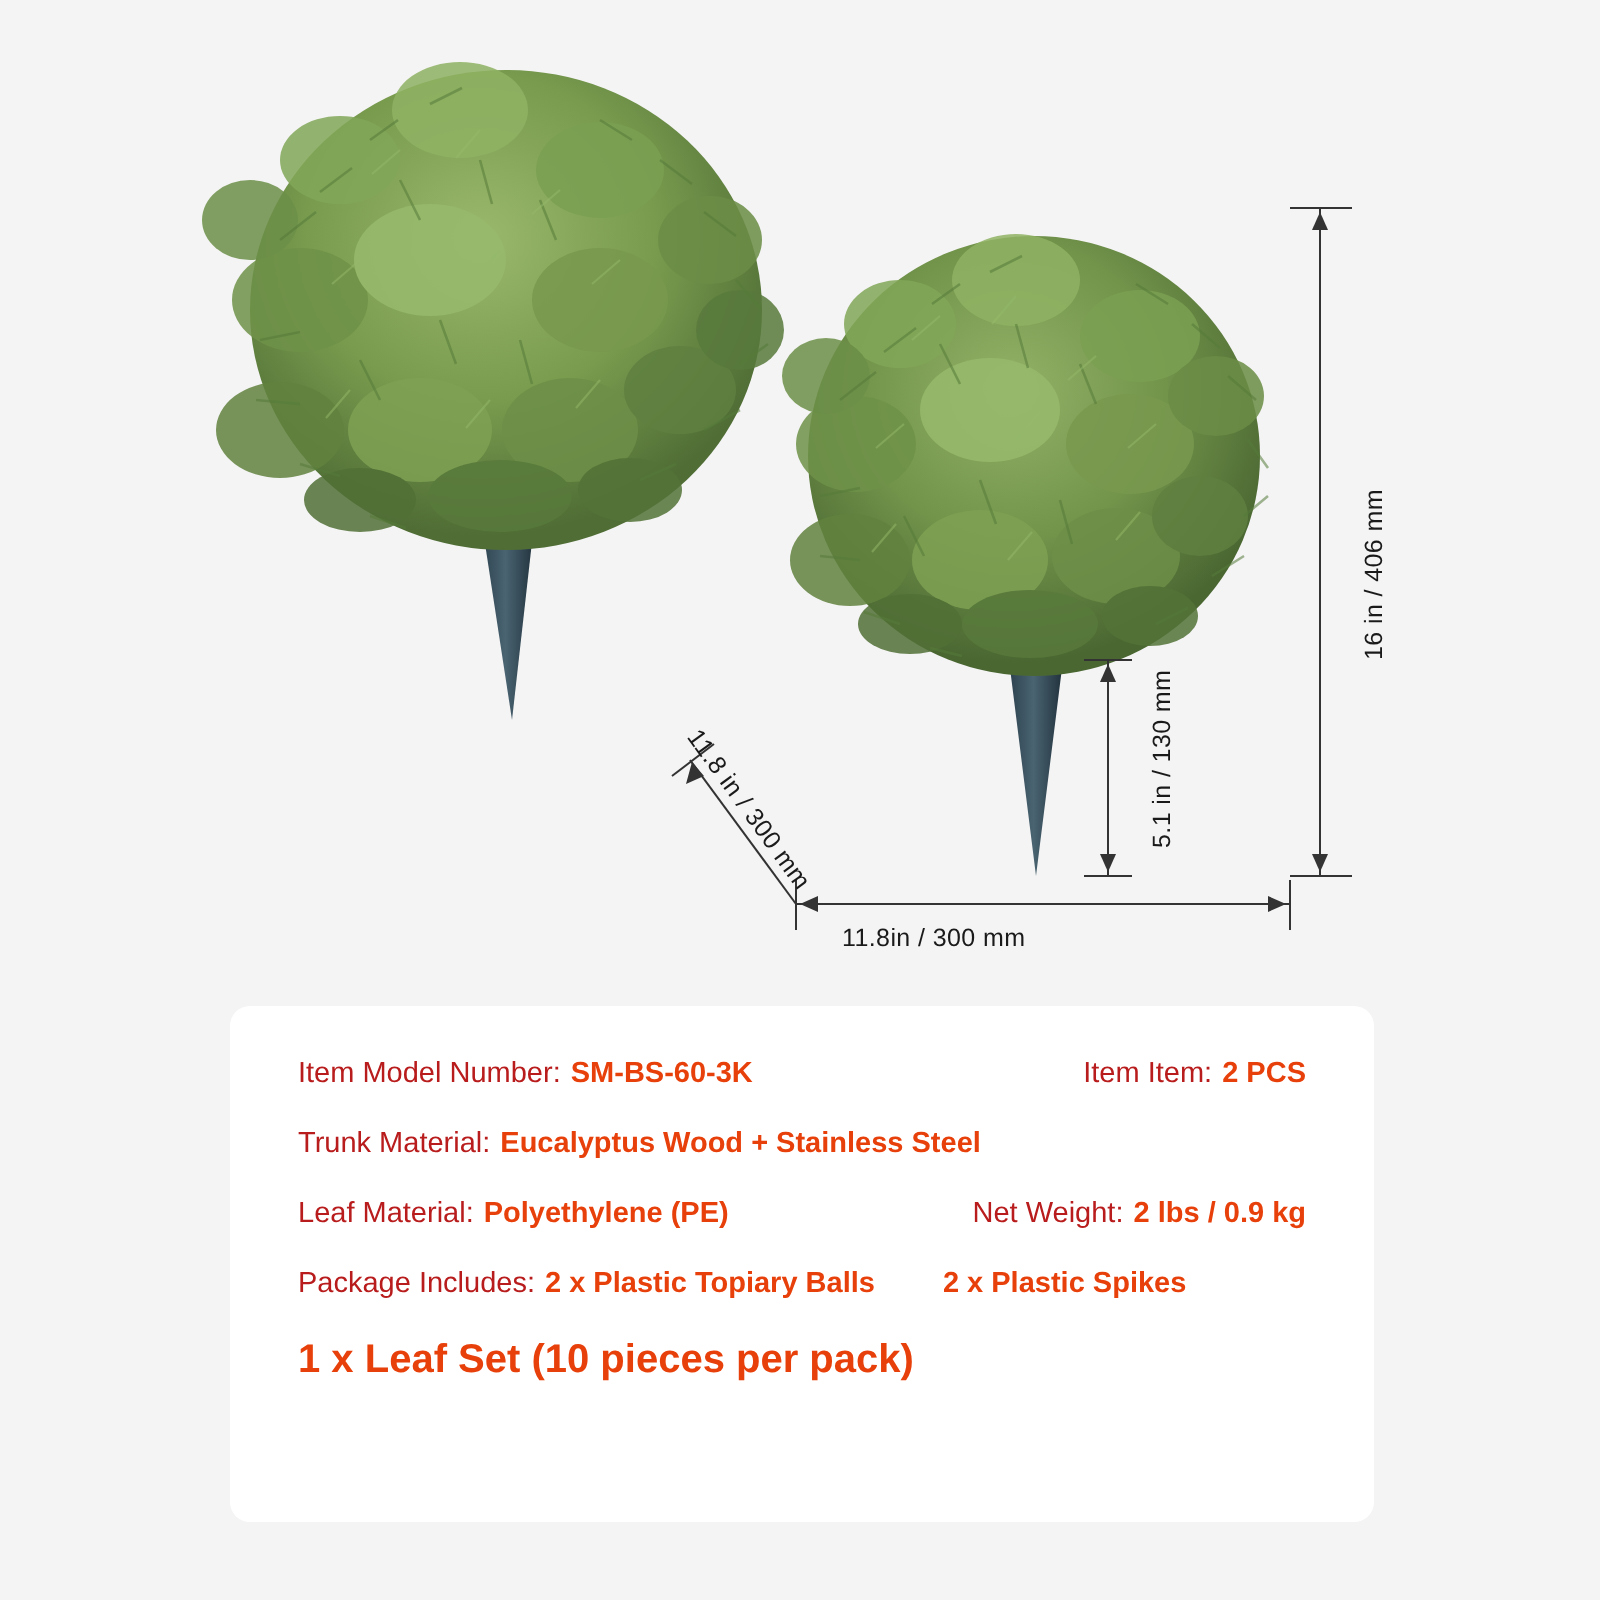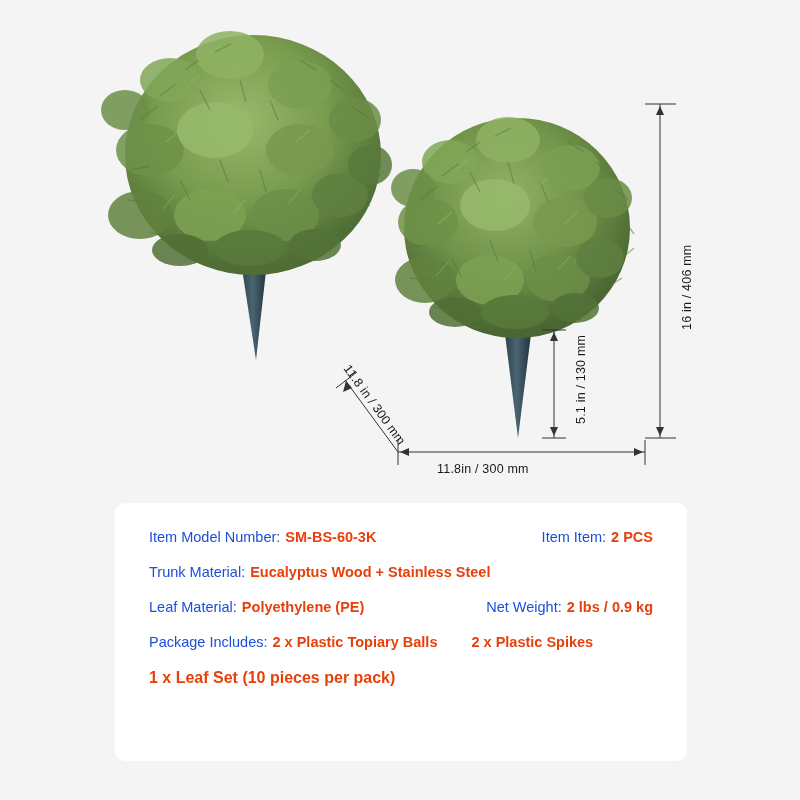--- a/index.html
+++ b/index.html
@@ -57,32 +57,32 @@
   }
   .spec-row {
     display: flex;
     align-items: baseline;
     margin-bottom: 19px;
     font-size: 14.5px;
     color: #222;
   }
   .spec-row:last-child { margin-bottom: 0; }
   .seg { display: flex; align-items: baseline; white-space: nowrap; }
-  .lbl { color: #1d4ed8; }
+  .lbl { color: #b91c1c; }
   .val {
     color: #e8400a;
     font-weight: bold;
     margin-left: 5px;
   }
   .seg-right { margin-left: auto; padding-left: 20px; }
   .seg-gap { margin-left: 34px; }
   .full-red {
     color: #e8400a;
     font-weight: bold;
-    font-size: 16px;
+    font-size: 20px;
   }
 </style>
 </head>
 <body>
 
 <div class="page">
 
   <div class="illustration">
 
     <svg width="800" height="500" viewBox="0 0 800 500" style="position:absolute;left:0;top:0;">
@@ -216,21 +216,21 @@
         <polygon points="400,452 409,448 409,456"></polygon>
         <polygon points="643,452 634,448 634,456"></polygon>
         <polygon points="346,381 352,388 343,392"></polygon>
       </g>
     </svg>
 
     <div class="dim-label rot90" style="left:680px; top:330px;">16 in / 406 mm</div>
 
     <div class="dim-label rot90" style="left:574px; top:424px;">5.1 in / 130 mm</div>
 
-    <div class="dim-label" style="left:437px; top:462px;">11.8in / 300 mm</div>
+    <div class="dim-label" style="left:421px; top:462px;">11.8in / 300 mm</div>
 
     <div class="dim-label" style="left:352px; top:362px; transform:rotate(54deg); transform-origin:left top;">11.8 in / 300 mm</div>
   </div>
 
   <div class="spec-card">
     <div class="spec-inner">
 
       <div class="spec-row">
         <span class="seg">
           <span class="lbl">Item Model Number:</span>

